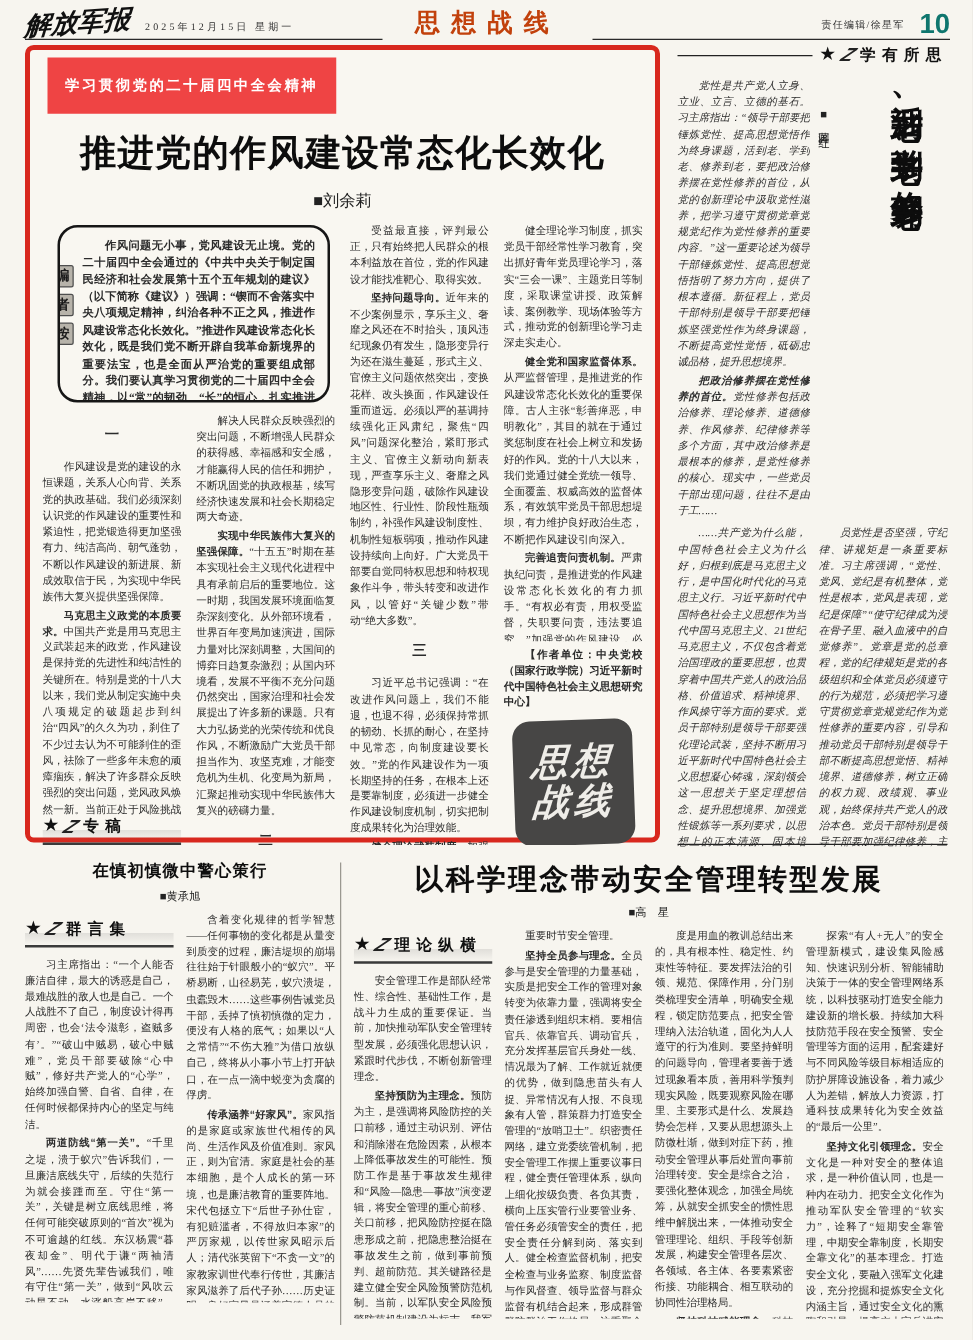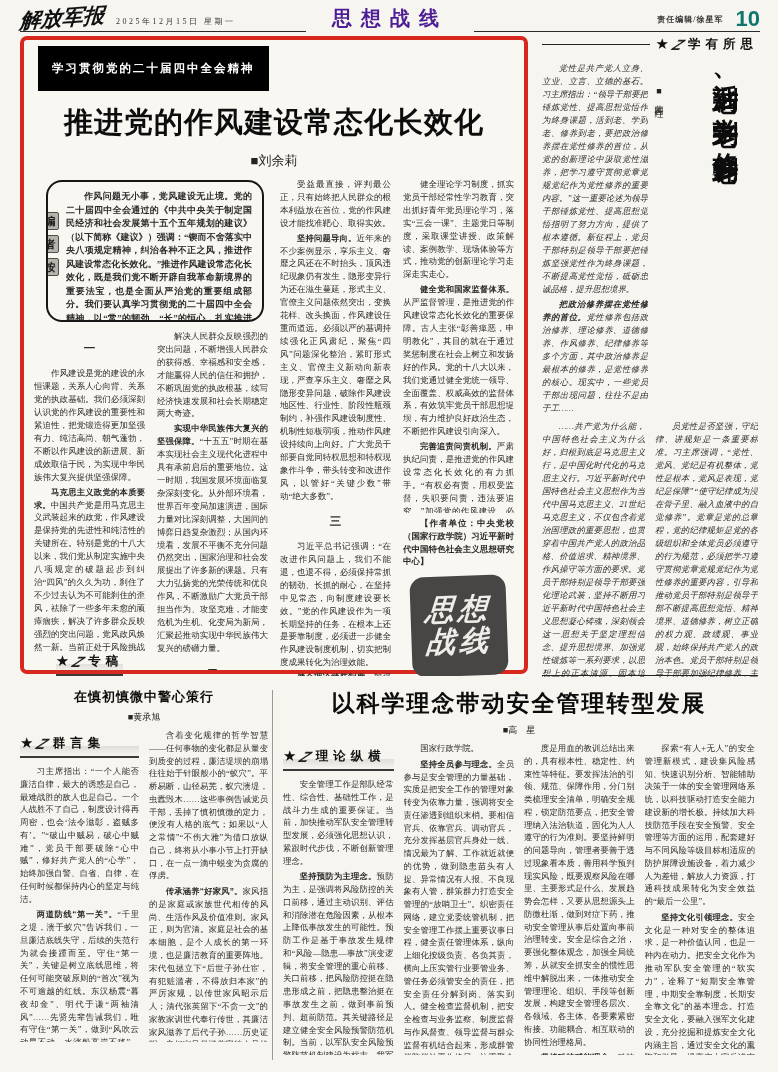--- a/index.html
+++ b/index.html
@@ -5,45 +5,45 @@
   html,body{margin:0;padding:0;background:#e8e5df;}
   #page{position:relative;width:778px;height:1072px;background:#f7f5ef;overflow:hidden;
         font-family:"Liberation Serif","DejaVu Serif",serif;color:#2b2b2b;}
   
   .hdr{position:absolute;left:20px;top:4px;width:740px;height:28px;display:flex;align-items:flex-end;}
   .hdr-left{flex:1;display:flex;align-items:flex-end;gap:12px;border-bottom:1.5px solid #2a2a2a;padding-bottom:3px;}
   .masthead{font-size:21px;font-weight:bold;font-style:italic;transform:skewX(-8deg) rotate(-4deg);
             font-family:"DejaVu Serif",serif;color:#111;line-height:1;}
   .hdr-date{font-size:8px;letter-spacing:2.5px;color:#333;padding-bottom:1px;}
   .hdr-center{flex:0 0 auto;padding:0 26px;font-family:"Liberation Sans","DejaVu Sans",sans-serif;
-              font-size:20px;font-weight:800;letter-spacing:9px;color:#4c1d95;}
+              font-size:20px;font-weight:800;letter-spacing:9px;color:#c2410c;}
   .hdr-right{flex:1;display:flex;align-items:flex-end;justify-content:flex-end;gap:12px;
              border-bottom:1.5px solid #2a2a2a;padding-bottom:3px;}
-  .hdr-editor{font-size:8px;font-weight:bold;color:#333;letter-spacing:1px;padding-bottom:3px;text-align:center;}
+  .hdr-editor{font-size:8px;font-weight:normal;color:#333;letter-spacing:1px;padding-bottom:3px;text-align:center;}
   .hdr-pagenum{font-size:22px;font-weight:800;font-family:"Liberation Sans",sans-serif;color:#0f766e;line-height:.8;}
   
   .mainbox{position:absolute;left:20px;top:36px;width:508px;height:638px;box-sizing:border-box;
            border:4px solid #d8281e;border-radius:7px;background:#f9f7f1;padding:6px 10px;}
-  .kicker{display:inline-block;background:#000000;color:#fff;font-family:"Liberation Sans",sans-serif;
+  .kicker{display:inline-block;background:#ef4444;color:#fff;font-family:"Liberation Sans",sans-serif;
           font-size:11.5px;font-weight:bold;letter-spacing:2px;padding:15px 14px;margin-left:4px;}
   .m-headline{text-align:center;font-family:Liberation Serif, serif;
               font-size:29px;font-weight:800;letter-spacing:1px;color:#0d0d0d;margin-top:12px;}
   .m-byline{text-align:center;font-size:13px;margin-top:9px;color:#222;}
   .m-body{position:relative;margin-top:8px;height:498px;}
   .note-box{position:absolute;left:12px;top:2px;width:218px;height:142px;box-sizing:border-box;
             border:2.5px solid #161616;border-radius:16px;background:#f9f7f1;z-index:2;
             padding:8px 10px 8px 18px;font-size:9px;font-weight:600;line-height:1.5;
             text-align:justify;overflow:hidden;}
   .note-box .note-text{text-indent:2em;}
   .note-tabs{position:absolute;left:-7px;top:30px;display:flex;flex-direction:column;gap:5px;z-index:3;}
   .note-tabs span{width:16px;height:16px;background:#b7b3aa;border:1px solid #4e4e4e;border-radius:2px;
                   color:#1c1c1c;font-size:11px;font-weight:bold;text-align:center;line-height:16px;}
   .m-cols{display:flex;gap:12px;height:100%;}
   .mcol{flex:1;display:flex;flex-direction:column;overflow:hidden;font-size:8.5px;line-height:1.52;text-align:justify;}
-  .mcol.pad{padding-top:152px;box-sizing:border-box;align-items:center;}
+  .mcol.pad{padding-top:152px;box-sizing:border-box;}
   .plist{flex:1;overflow:hidden;}
   .plist p{margin:0 0 2px;text-indent:2em;}
   .plist p.sec-num{text-indent:0;text-align:center;font-size:11.5px;font-weight:bold;margin:10px 0;}
   .plist p b{font-family:"Liberation Sans",sans-serif;font-size:8.3px;margin-top:25px;}
   .attribution{font-weight:bold;font-size:8.5px;line-height:1.5;text-indent:2em;margin-top:4px;text-align:justify;}
   
   .marker{display:flex;align-items:center;gap:5px;border-bottom:2px solid #3a3a3a;padding-bottom:3px;
           flex:0 0 auto;background:linear-gradient(180deg,rgba(0,0,0,0) 55%,rgba(120,120,120,.18) 56%,rgba(0,0,0,0) 100%);}
   .star{font-size:15px;line-height:1;color:#111;}
   .zmark{display:inline-block;font-family:"Liberation Sans",sans-serif;font-weight:900;font-style:italic;
@@ -222,21 +222,21 @@
           <span class="zmark">Z</span>
           <span class="mlabel">理论纵横</span>
         </div>
         <div class="plist">
             <p>安全管理工作是部队经常性、综合性、基础性工作，是战斗力生成的重要保证。当前，加快推动军队安全管理转型发展，必须强化思想认识，紧跟时代步伐，不断创新管理理念。</p>
             <p><b>坚持预防为主理念。</b>预防为主，是强调将风险防控的关口前移，通过主动识别、评估和消除潜在危险因素，从根本上降低事故发生的可能性。预防工作是基于事故发生规律和“风险—隐患—事故”演变逻辑，将安全管理的重心前移、关口前移，把风险防控挺在隐患形成之前，把隐患整治挺在事故发生之前，做到事前预判、超前防范。其关键路径是建立健全安全风险预警防范机制。当前，以军队安全风险预警防范机制建设为标志，我军正着力推动建立基于风险治理的安全管理模式，重在打通安全风险“研判—评估—管控—预警—响应”的防控链路，闭合安全隐患“排查—整治—验收—销号”的治理路径，对风险和隐患实施分类分级差异化管控治理，构筑安全风险精准防控和事故隐患闭环整治“两道防线”，做到苗头早发现、风险早预警、措施早制订，从而推动安全管理模式……</p>
           </div>
       </div>
       <div class="bcol">
         <div class="plist">
-            <p>国家行政学院。</p>
+            <p>重要时节安全管理。</p>
             <p><b>坚持全员参与理念。</b>全员参与是安全管理的力量基础，实质是把安全工作的管理对象转变为依靠力量，强调将安全责任渗透到组织末梢。要相信官兵、依靠官兵、调动官兵，充分发挥基层官兵身处一线、情况最为了解、工作就近就便的优势，做到隐患苗头有人捉、异常情况有人报、不良现象有人管，群策群力打造安全管理的“放哨卫士”。织密责任网络，建立党委统管机制，把安全管理工作摆上重要议事日程，健全责任管理体系，纵向上细化按级负责、各负其责，横向上压实管行业要管业务、管任务必须管安全的责任，把安全责任分解到岗、落实到人。健全检查监督机制，把安全检查与业务监察、制度监督与作风督查、领导监督与群众监督有机结合起来，形成群管群防群治工作格局。注重聚合联动，既要加强重点领域、重大活动、重要时节安全管理，也要强化跨部门、跨领域、跨军地安全问题联动联治，通过责任共担、机制共建、政策共制等，使安全管理工作形成合力。</p>
           </div>
       </div>
       <div class="bcol">
         <div class="plist">
             <p>度是用血的教训总结出来的，具有根本性、稳定性、约束性等特征。要发挥法治的引领、规范、保障作用，分门别类梳理安全清单，明确安全规程，锁定防范要点，把安全管理纳入法治轨道，固化为人人遵守的行为准则。要坚持鲜明的问题导向，管理者要善于透过现象看本质，善用科学预判现实风险，既要观察风险在哪里、主要形式是什么、发展趋势会怎样，又要从思想源头上防微杜渐，做到对症下药，推动安全管理从事后处置向事前治理转变。安全是综合之治，要强化整体观念，加强全局统筹，从就安全抓安全的惯性思维中解脱出来，一体推动安全管理理论、组织、手段等创新发展，构建安全管理各层次、各领域、各主体、各要素紧密衔接、功能耦合、相互联动的协同性治理格局。</p>
             <p><b>坚持科技赋能理念。</b>科技是军事领域中最活跃、最具革命性的因素，科技强军强调科技创新、信息赋能、智能支撑，推动安全管理工作不断向信息化、智能化迈进。未来既要向科技要效益，也要向科技要安全。要敏锐捕捉“科技+”赋能安全管理的广阔前景和必然趋势，发展基于数据驱动、人机协同、自主防控等方面的安全认知，让安全管理跟上时代步伐。强化创新引领，靠前对接“需求侧”、对接部队“用户端”，……</p>
           </div>
       </div>
       <div class="bcol">

